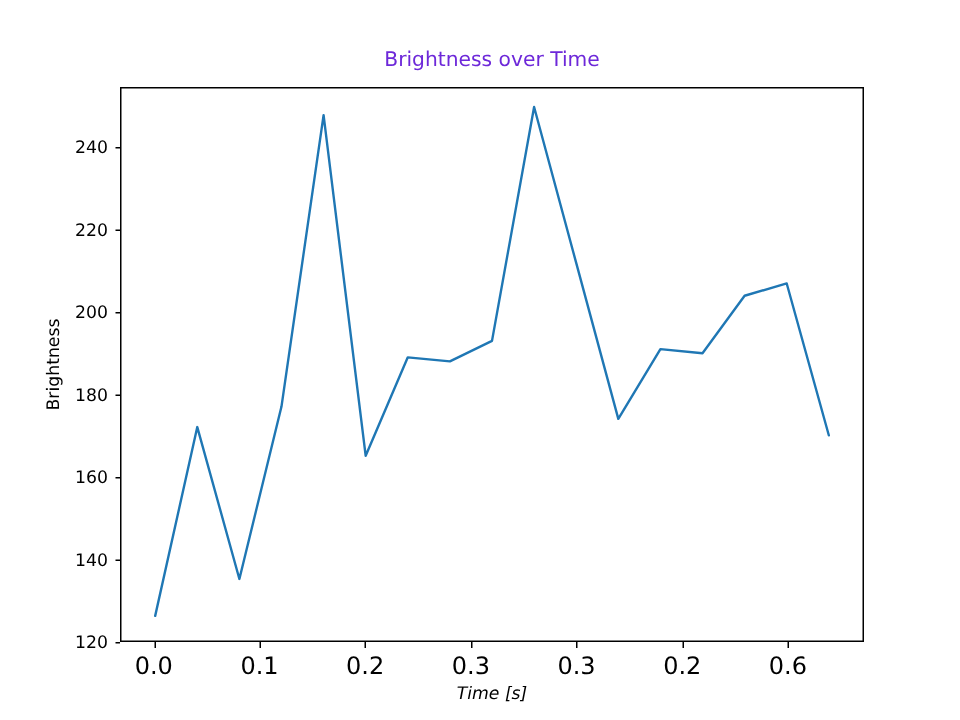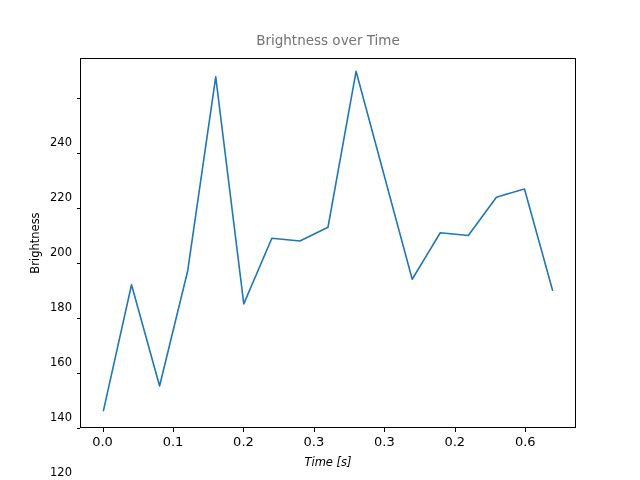--- a/index.html
+++ b/index.html
@@ -40,21 +40,21 @@
     display: block;
   }
   #chart-title {
     position: absolute;
     left: 80px;
     top: 32px;
     width: 496px;
     text-align: center;
     font-size: 13.5px;
     line-height: 16px;
-    color: #737373;
+    color: #6d28d9;
   }
   #xlabel {
     position: absolute;
     left: 80px;
     top: 455px;
     width: 496px;
     text-align: center;
     font-size: 11.5px;
     color: #000000;
     font-style: italic;
@@ -74,34 +74,33 @@
     margin-top: 428px;
   }
   .ytick-label {
     position: absolute;
     right: 0;
     text-align: right;
     font-size: 11.5px;
     color: #000000;
     transform: translateY(-50%);
     white-space: nowrap;
-    margin-top: 44px;
   }
   .ytick-wrap {
     position: absolute;
     left: 34px;
     width: 38px;
     top: 0;
     height: 480px;
   }
   .xtick-label {
     position: absolute;
     top: 434px;
     text-align: center;
-    font-size: 13px;
+    font-size: 16px;
     color: #000000;
     transform: translateX(-50%);
     white-space: nowrap;
   }
   .tick-mark {
     position: absolute;
     background: #000000;
   }
   .tick-y {
     width: 3.5px;

